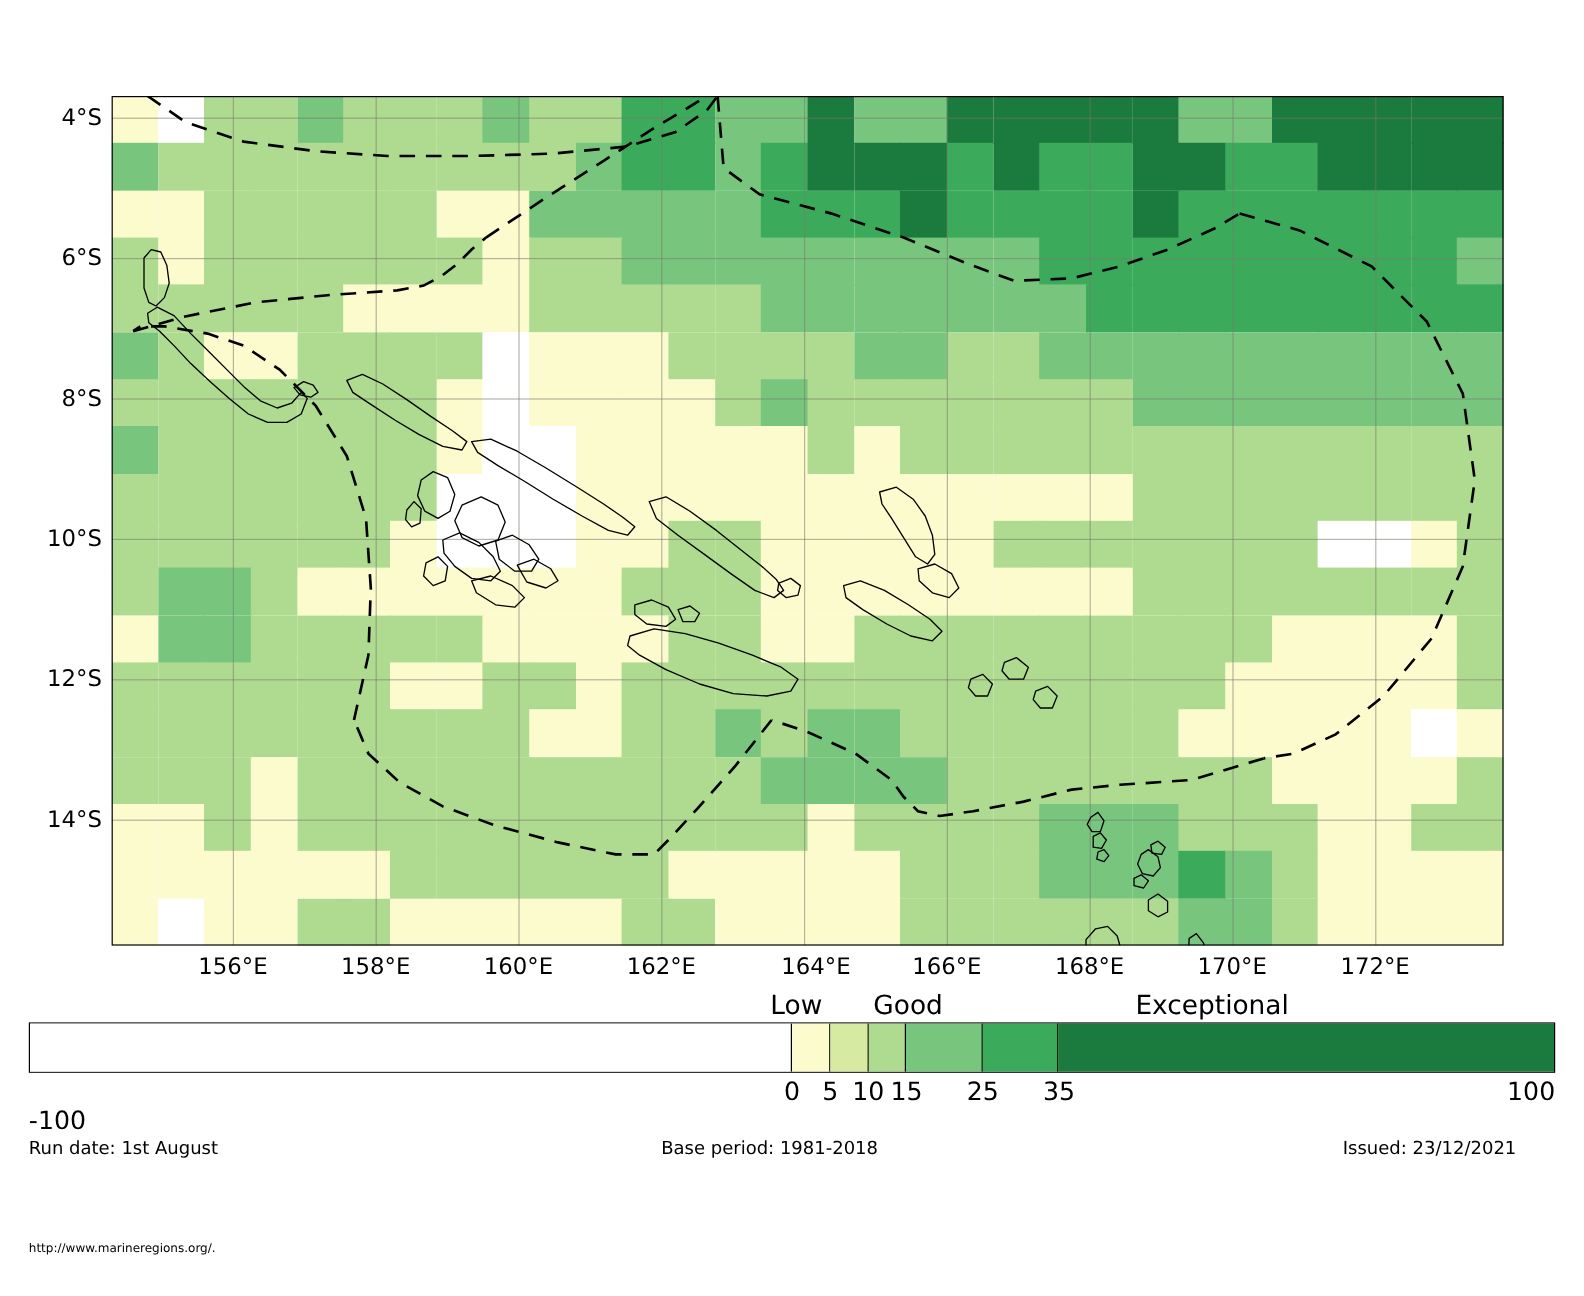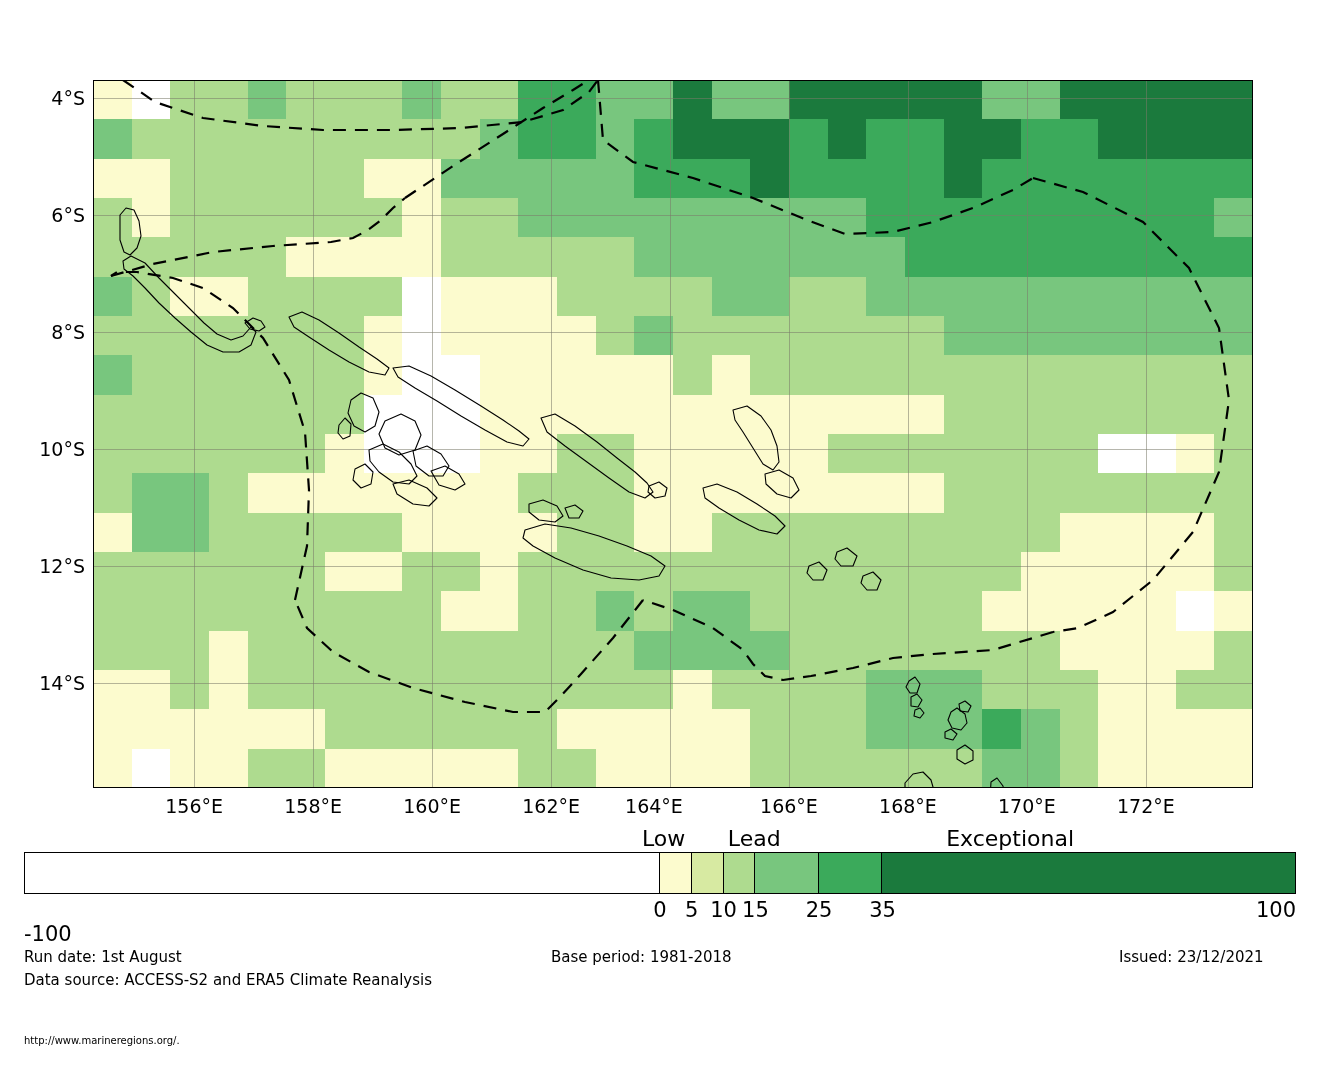--- a/index.html
+++ b/index.html
@@ -702,30 +702,30 @@
       <div class="ylab" style="left:85px;top:331.6px">8°S</div>
       <div class="ylab" style="left:85px;top:448.6px">10°S</div>
       <div class="ylab" style="left:85px;top:565.7px">12°S</div>
       <div class="ylab" style="left:85px;top:682.7px">14°S</div>
     </div>
   <div id="xlabels">
       <div class="xlab" style="left:194.1px">156°E</div>
       <div class="xlab" style="left:313.1px">158°E</div>
       <div class="xlab" style="left:432.1px">160°E</div>
       <div class="xlab" style="left:551.1px">162°E</div>
-      <div class="xlab" style="left:654px">164°E</div>
+      <div class="xlab" style="left:680px">164°E</div>
       <div class="xlab" style="left:789.0px">166°E</div>
       <div class="xlab" style="left:908.0px">168°E</div>
       <div class="xlab" style="left:1026.9px">170°E</div>
       <div class="xlab" style="left:1145.9px">172°E</div>
     </div>
 
   <div id="cb-cats">
       <div class="cbcat" style="left:641.9px">Low</div>
-      <div class="cbcat" style="left:727.8px">Lead</div>
+      <div class="cbcat" style="left:727.8px">Good</div>
       <div class="cbcat" style="left:946.2px">Exceptional</div>
     </div>
   <div id="cb-wrap">
     <div id="cb">
         <div class="seg" style="width:50.000%;background:#ffffff"></div>
         <div class="seg" style="width:2.500%;background:#fcfbce"></div>
         <div class="seg" style="width:2.500%;background:#d7eaa2"></div>
         <div class="seg" style="width:2.500%;background:#aedb8f"></div>
         <div class="seg" style="width:5.000%;background:#78c67e"></div>
         <div class="seg" style="width:5.000%;background:#3baa5b"></div>
@@ -739,16 +739,15 @@
       <div class="cbtick" style="left:723.6px">10</div>
       <div class="cbtick" style="left:755.4px">15</div>
       <div class="cbtick" style="left:819.0px">25</div>
       <div class="cbtick" style="left:882.6px">35</div>
       <div class="cbtick last" style="left:1296.0px">100</div>
     </div>
 
   <div class="foot" id="f-run">Run date: 1st August</div>
   <div class="foot" id="f-base">Base period: 1981-2018</div>
   <div class="foot" id="f-issued">Issued: 23/12/2021</div>
-  <div class="foot" id="f-src">Data source: ACCESS-S2 and ERA5 Climate Reanalysis</div>
   <div class="foot" id="f-shape2">http://www.marineregions.org/.</div>
 
 </div>
 
 </body></html>

